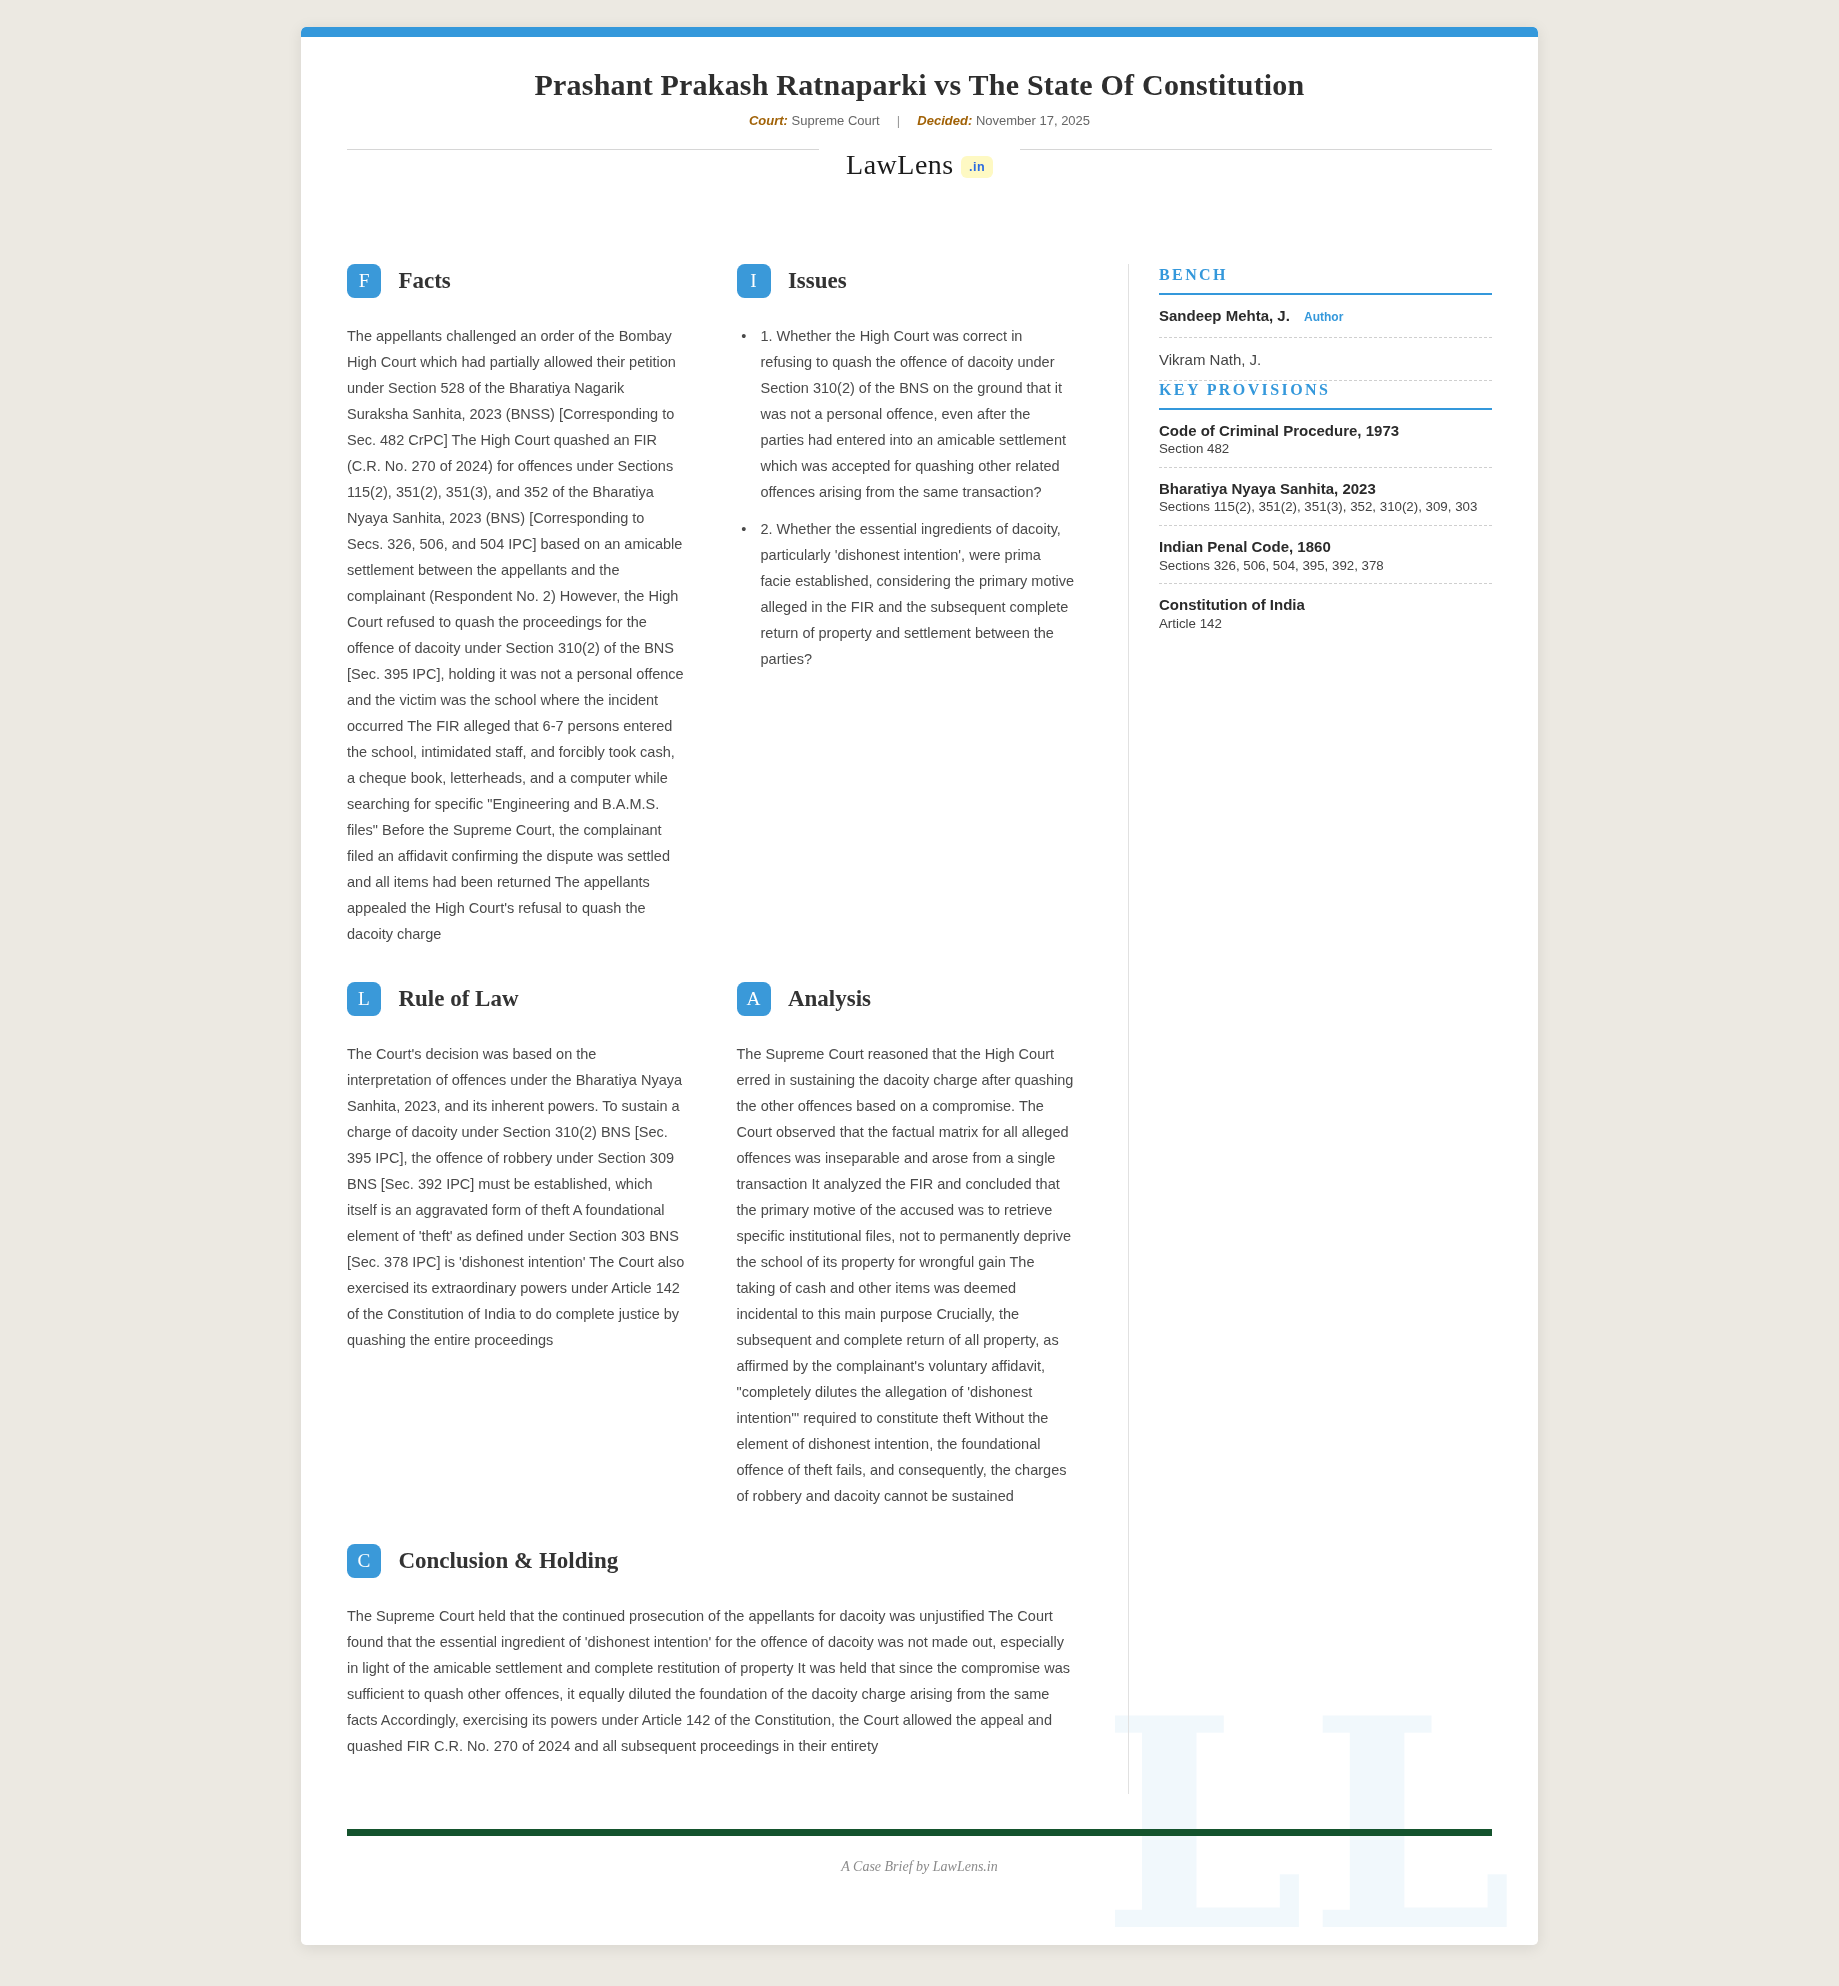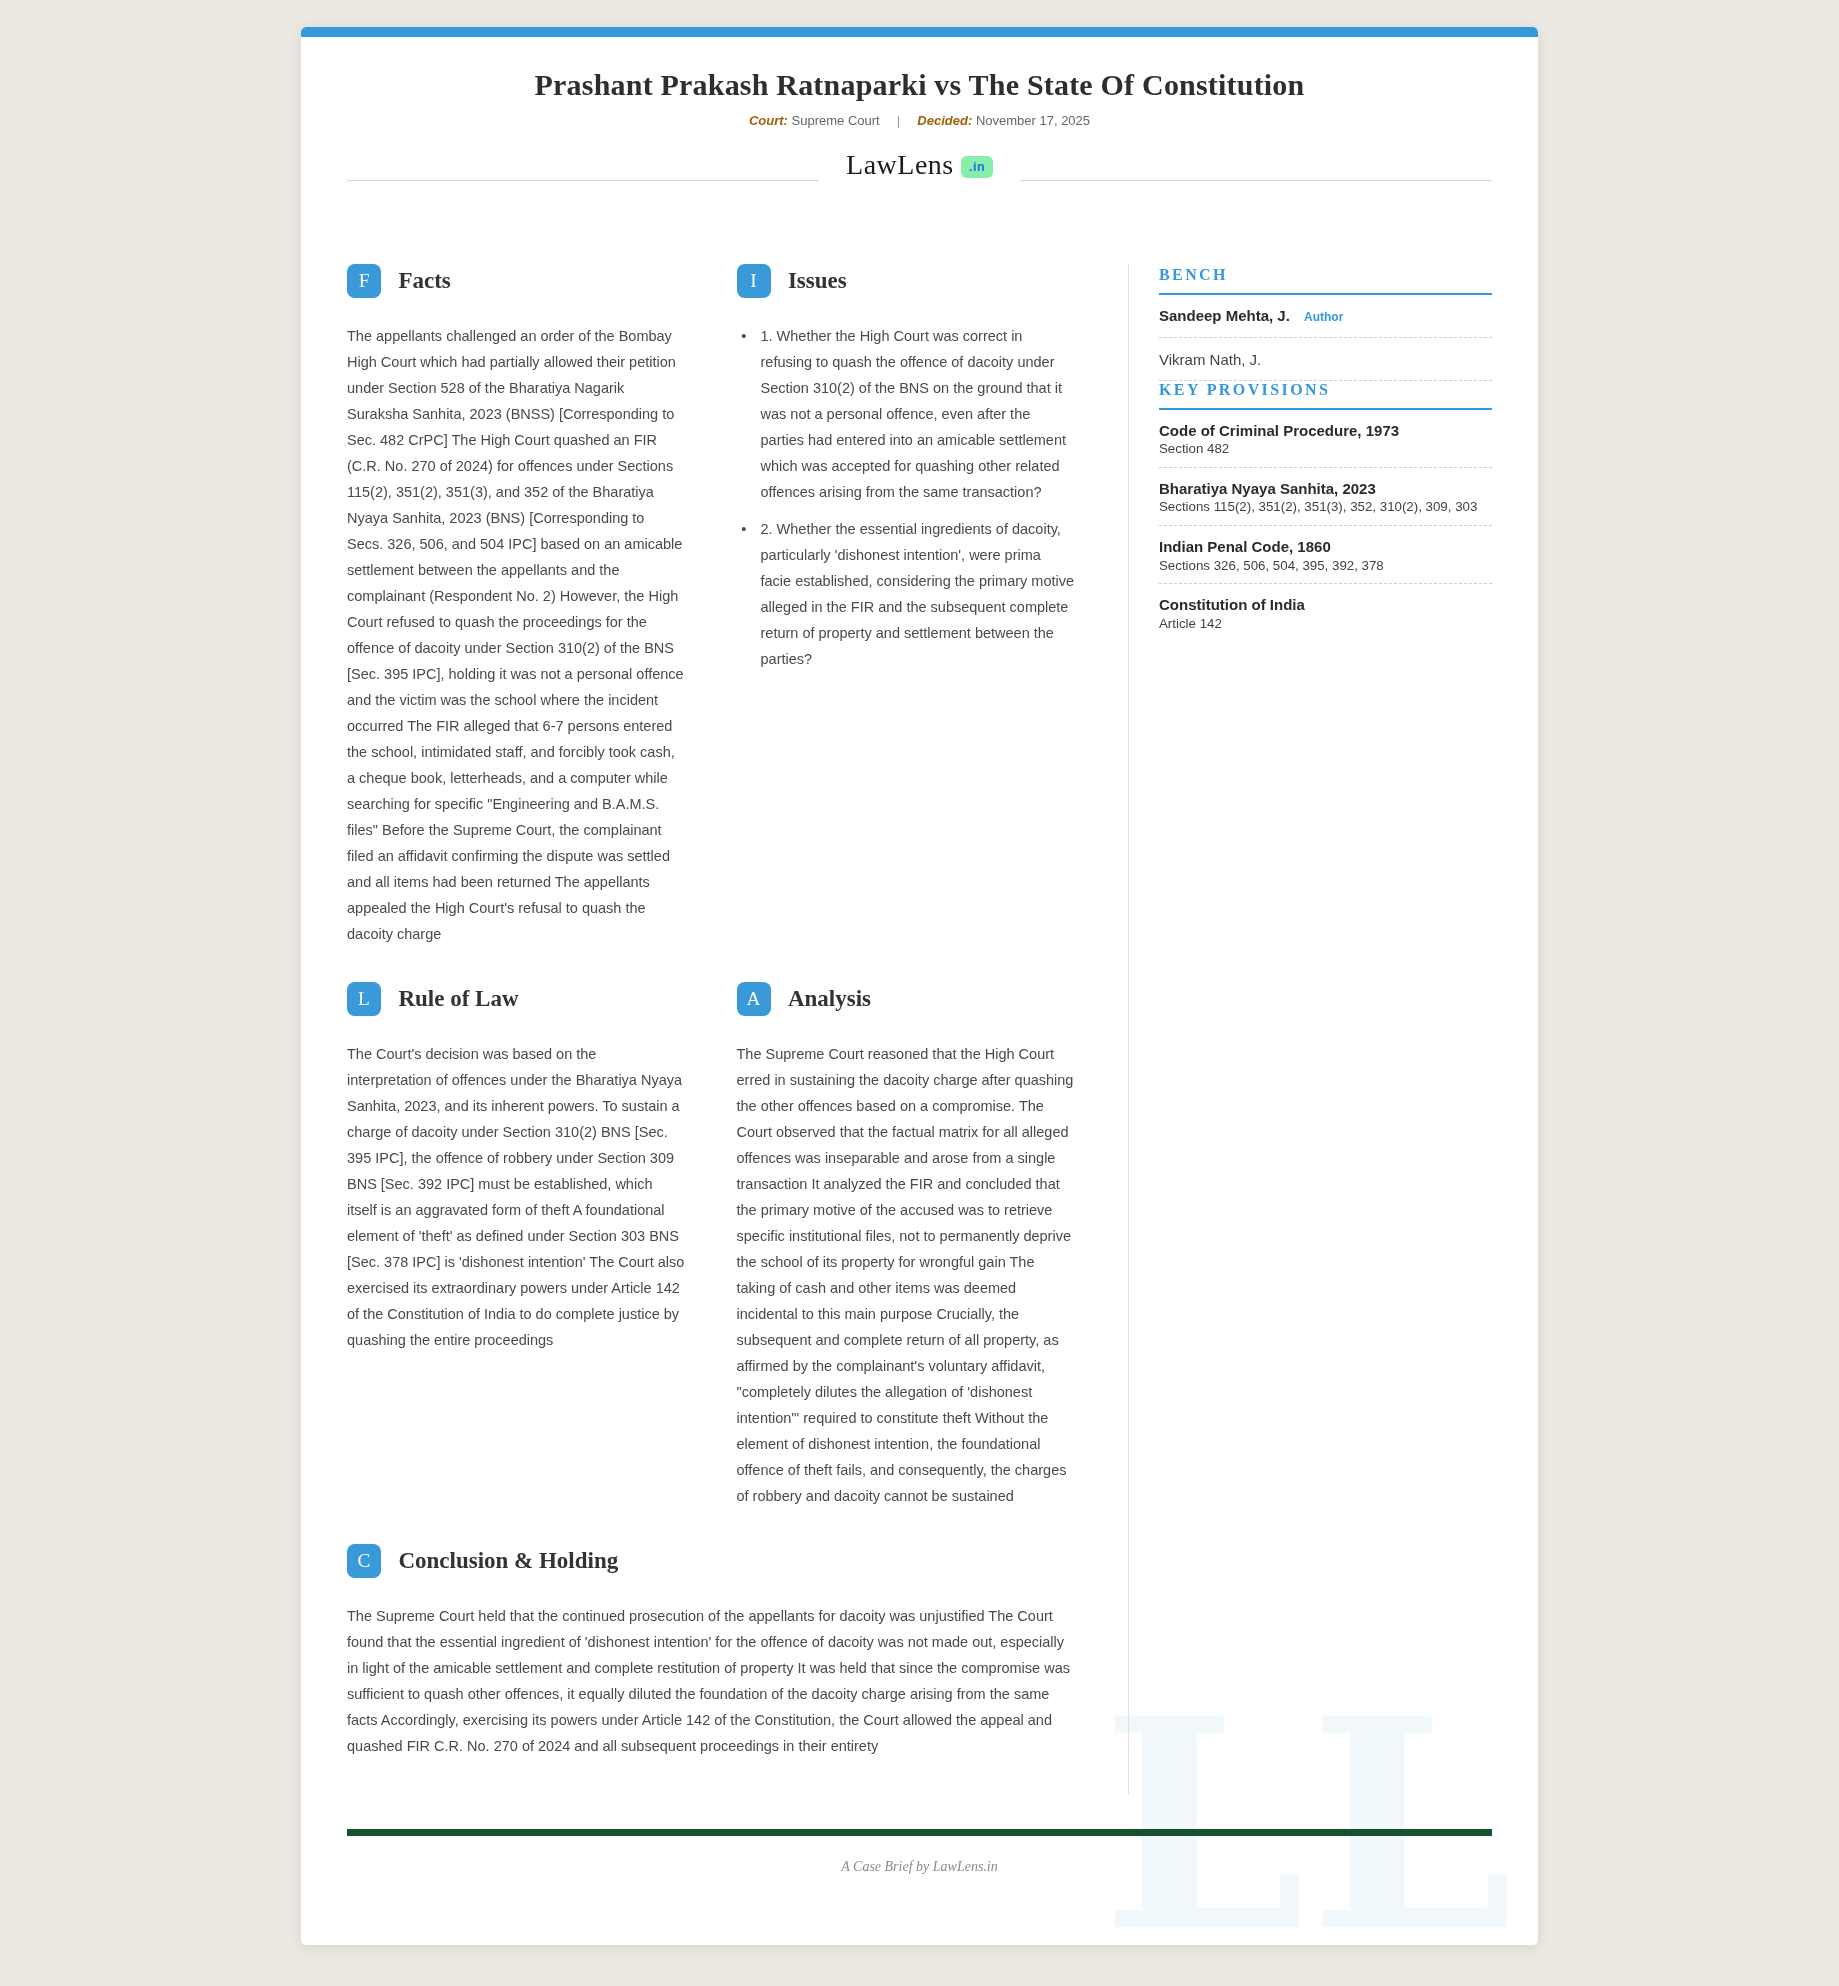--- a/index.html
+++ b/index.html
@@ -32,33 +32,33 @@
     font-size: 30px;
     font-weight: 700;
     color: #2e2e2e;
     letter-spacing: 0.2px;
   }
   .meta { margin-top: 11.6px; font-size: 13px; color: #666; }
   .meta b { color: #a16207; font-style: italic; }
   .meta .pipe { color: #9a9a9a; margin: 0 13.5px; }
 
   .brand-row {
-    display: flex; align-items: flex-end; gap: 27px;
+    display: flex; align-items: flex-start; gap: 27px;
     margin: 21px 46px 16px 46px;
   }
   .brand-row .rule { flex: 1; height: 1px; background: #d6d6d6; }
   .brand {
     display: flex; align-items: center; gap: 7.7px;
     font-family: "Liberation Serif", serif;
     font-size: 28px; color: #1c1c1c; letter-spacing: 0.5px;
   }
   .tld-badge {
     font-family: "Liberation Sans", sans-serif;
     font-size: 12.6px; font-weight: 700; color: #2b6be0;
-    background: #86efac; border-radius: 5.8px; padding: 3.9px 7.7px;
+    background: #fef9c3; border-radius: 5.8px; padding: 3.9px 7.7px;
     position: relative; top: 1.9px;
   }
 
   
   .content {
     display: grid;
     grid-template-columns: 1fr 364px;
     padding: 0 46px;
     margin-top: 83px;
   }

